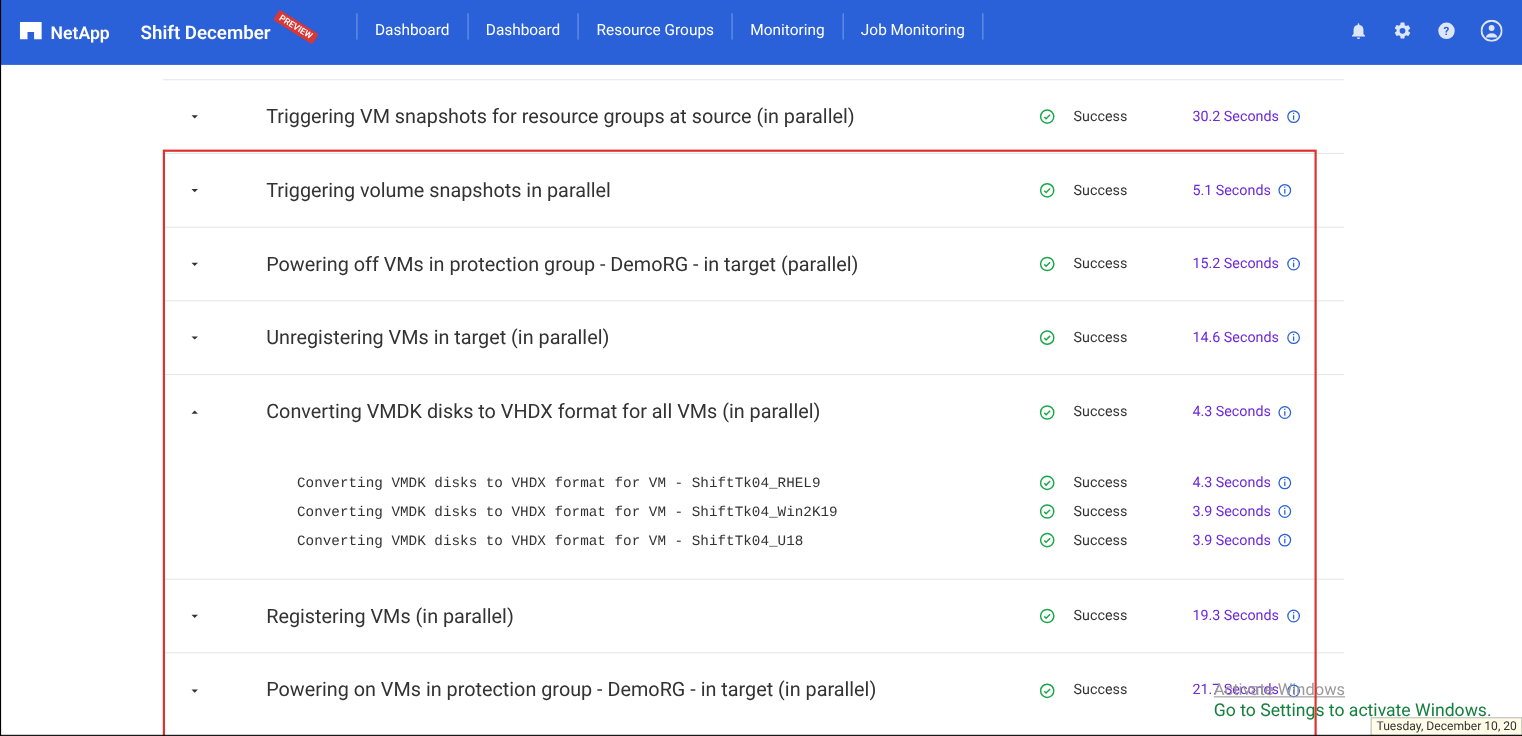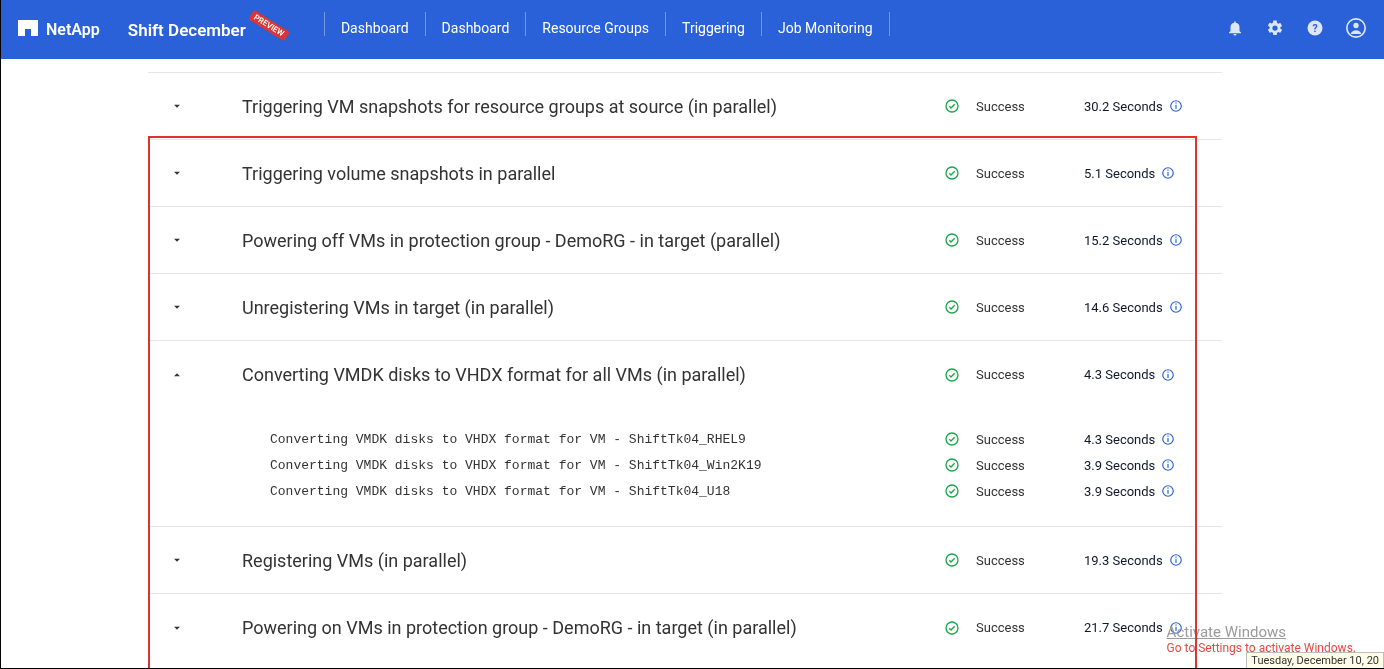--- a/index.html
+++ b/index.html
@@ -23,37 +23,37 @@
 
 
 .rows-wrap { margin: 0 auto; width: 1074px; margin-left: 148px; }
 .row { display: flex; align-items: center; border-bottom: 1px solid #e6e6e6; height: 67px; padding: 0 18px 0 16px; }
 .expander { width: 26px; display: flex; justify-content: center; cursor: pointer; }
 .expander svg { fill: #333; }
 .label { flex: 1; padding-left: 52px; color: #333; font-size: 18px; }
 .status { display: flex; align-items: center; gap: 16px; width: 140px; }
 .status-text { color: #333; }
 .check-circle { width: 16px; height: 16px; }
-.duration { width: 120px; text-align: left; color: #0f172a; display: flex; align-items: center; justify-content: flex-start; gap: 6px; }
+.duration { width: 120px; text-align: left; color: #6d28d9; display: flex; align-items: center; justify-content: flex-start; gap: 6px; }
 .info-i { color: #2a61d8; width: 14px; height: 14px; flex-shrink: 0; }
 
 
 .subrow { display: flex; align-items: center; height: 26px; padding: 0 18px 0 16px; }
 .subrow .sublabel { flex: 1; padding-left: 106px; font-size: 13px; color: #333; font-family: Liberation Mono, monospace; }
 .subrow .status { width: 140px; }
 .subrow .duration { width: 120px; }
 .subgroup { padding: 18px 0 22px 0; border-bottom: 1px solid #e6e6e6; }
 
 
 .row.cutoff { height: 14px; border-bottom: 1px solid #e6e6e6; }
 
 
 .watermark { position: absolute; right: 28px; bottom: 14px; text-align: left; color: #a8a8a8; pointer-events: none; z-index: 2; }
 .watermark .l1 { font-size: 15px; font-weight: 400; color: #9a9a9a; text-decoration: underline; }
-.watermark .l2 { font-size: 12px; color: #ef4444; }
+.watermark .l2 { font-size: 16px; color: #15803d; }
 
 
 .clock-tip { position: absolute; right: 0; bottom: 0; background: #fffde7; border: 1px solid #bdbdbd; font-size: 11px; padding: 1px 4px; color: #333; z-index: 6; white-space: nowrap; overflow: hidden; max-width: 140px; }
 
 
 .frame-border { position: absolute; left: 0; top: 0; width: 1384px; height: 669px; border: 1px solid #000; pointer-events: none; z-index: 10; border-top: none; border-right: none; }
 </style>
 </head>
 <body>
 
@@ -71,21 +71,21 @@
     <span class="preview-badge">PREVIEW</span>
   </div>
   <div class="nav">
     <div class="nav-sep"></div>
     <div class="nav-item">Dashboard</div>
     <div class="nav-sep"></div>
     <div class="nav-item">Dashboard</div>
     <div class="nav-sep"></div>
     <div class="nav-item">Resource Groups</div>
     <div class="nav-sep"></div>
-    <div class="nav-item">Triggering</div>
+    <div class="nav-item">Monitoring</div>
     <div class="nav-sep"></div>
     <div class="nav-item">Job Monitoring</div>
     <div class="nav-sep"></div>
   </div>
   <div class="header-icons">
     <span><svg width="18" height="18" viewBox="0 0 24 24">
           <path d="M12 22a2 2 0 0 0 2-2h-4a2 2 0 0 0 2 2zm6-6V11a6 6 0 0 0-5-5.91V4a1 1 0 1 0-2 0v1.09A6 6 0 0 0 6 11v5l-2 2v1h16v-1z"></path>
         </svg></span>
     <span><svg width="18" height="18" viewBox="0 0 24 24">
           <path d="M19.14 12.94a7.14 7.14 0 0 0 .06-.94 7.14 7.14 0 0 0-.06-.94l2.03-1.58a.5.5 0 0 0 .12-.64l-1.92-3.32a.5.5 0 0 0-.6-.22l-2.39.96a7.03 7.03 0 0 0-1.62-.94l-.36-2.54A.5.5 0 0 0 13.9 2h-3.8a.5.5 0 0 0-.5.42l-.36 2.54c-.58.24-1.12.56-1.62.94l-2.39-.96a.5.5 0 0 0-.6.22L2.71 8.48a.5.5 0 0 0 .12.64l2.03 1.58a7.14 7.14 0 0 0-.06.94c0 .32.02.63.06.94l-2.03 1.58a.5.5 0 0 0-.12.64l1.92 3.32c.13.22.39.31.6.22l2.39-.96c.5.38 1.04.7 1.62.94l.36 2.54c.04.24.25.42.5.42h3.8c.25 0 .46-.18.5-.42l.36-2.54c.58-.24 1.12-.56 1.62-.94l2.39.96c.21.09.47 0 .6-.22l1.92-3.32a.5.5 0 0 0-.12-.64zM12 15.5A3.5 3.5 0 1 1 12 8.5a3.5 3.5 0 0 1 0 7z"></path>

